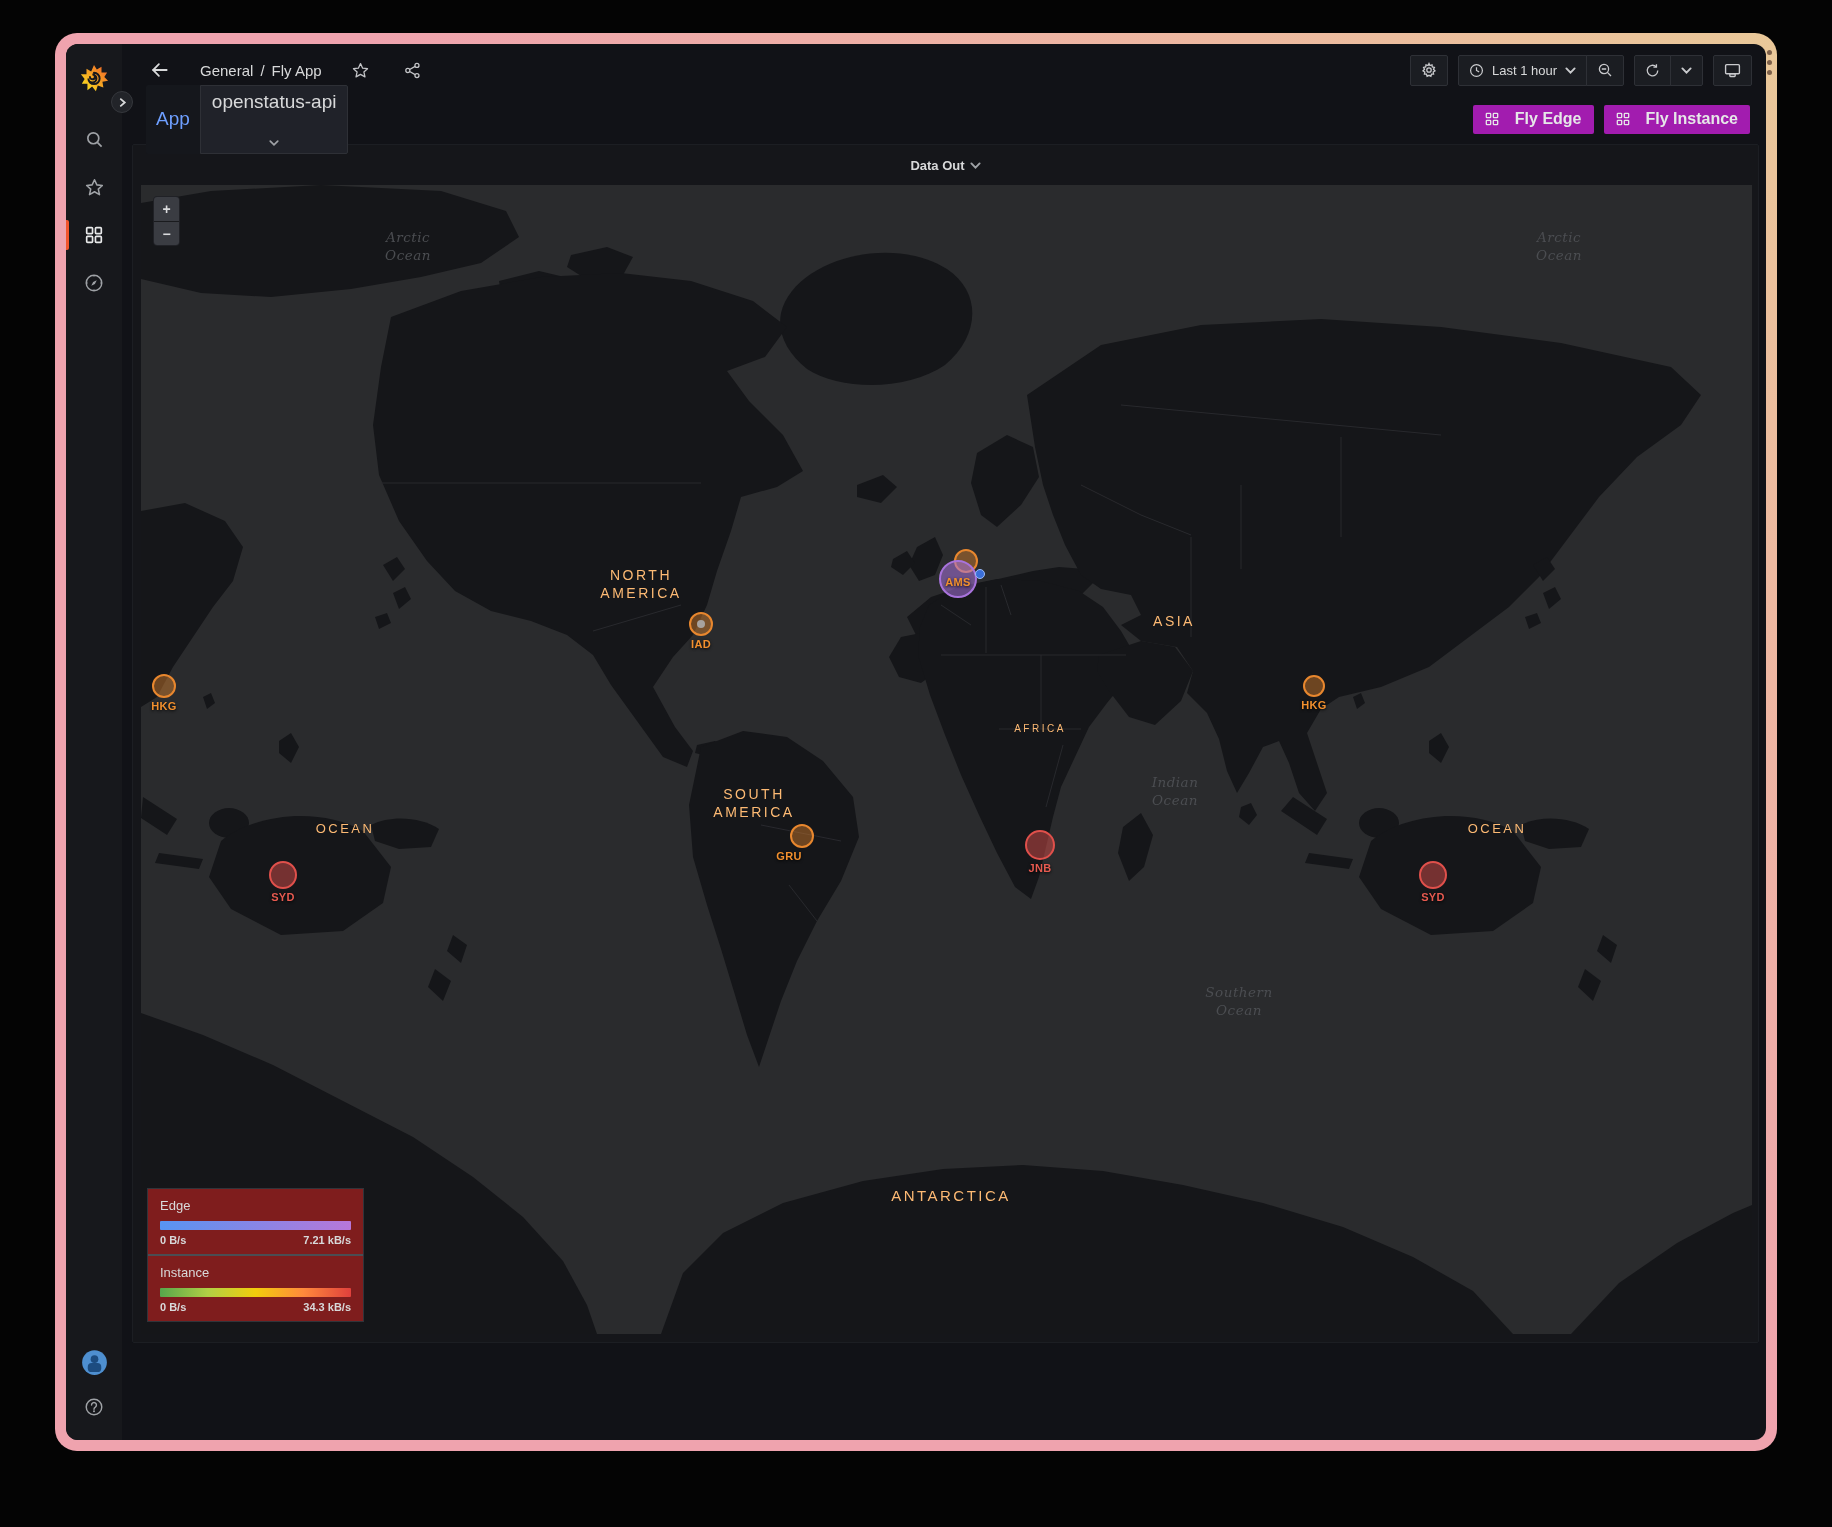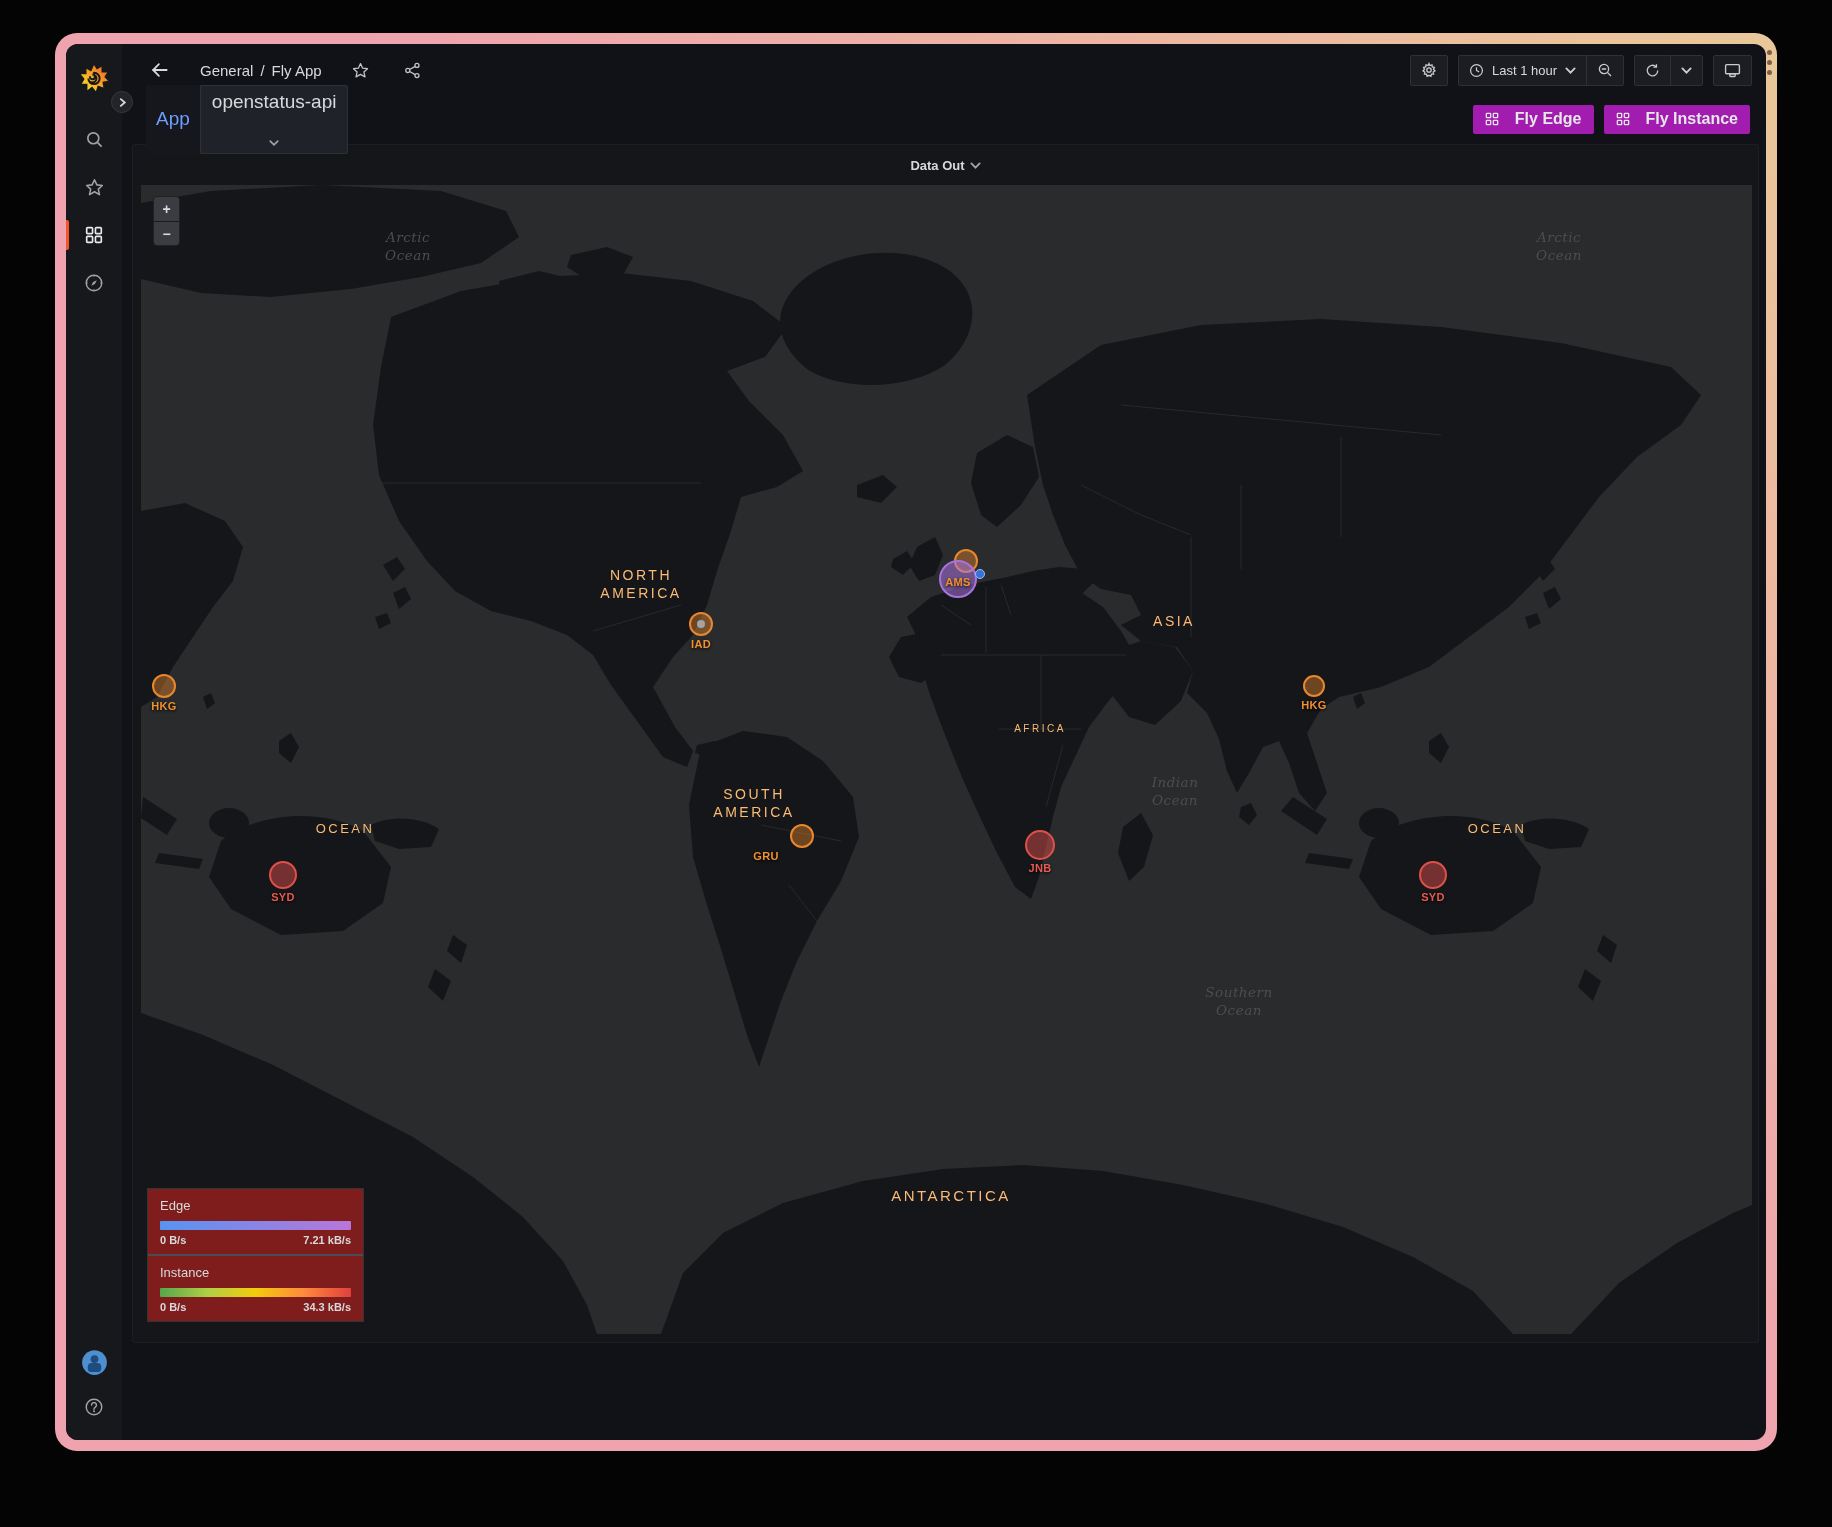--- a/index.html
+++ b/index.html
@@ -402,21 +402,21 @@
             <div class="marker" style="left: 834px; top: 384px; height: 10px; width: 10px; border-color: rgb(157, 188, 245); background: rgb(59, 111, 217); border-width: 1.5px;"></div>
             <div class="marker" style="left: 548px; top: 427px; height: 24px; width: 24px; border-color: rgb(232, 135, 46); background: rgba(232, 135, 46, 0.42);">
               <div class="center-dot"></div>
             </div>
             <div class="marker-label" style="left: 560px; top: 459px; color: rgb(242, 144, 46);">IAD</div>
             <div class="marker" style="left: 11px; top: 489px; height: 24px; width: 24px; border-color: rgb(232, 135, 46); background: rgba(232, 135, 46, 0.42);"></div>
             <div class="marker-label" style="left: 23px; top: 521px; color: rgb(242, 144, 46);">HKG</div>
             <div class="marker" style="left: 1162px; top: 490px; height: 22px; width: 22px; border-color: rgb(232, 135, 46); background: rgba(232, 135, 46, 0.42);"></div>
             <div class="marker-label" style="left: 1173px; top: 520px; color: rgb(242, 144, 46);">HKG</div>
             <div class="marker" style="left: 649px; top: 639px; height: 24px; width: 24px; border-color: rgb(232, 135, 46); background: rgba(232, 135, 46, 0.42);"></div>
-            <div class="marker-label" style="left: 625px; top: 671px; color: rgb(242, 144, 46);">GRU</div>
+            <div class="marker-label" style="left: 648px; top: 671px; color: rgb(242, 144, 46);">GRU</div>
             <div class="marker" style="left: 884px; top: 645px; height: 30px; width: 30px; border-color: rgb(224, 80, 75); background: rgba(224, 80, 75, 0.48);"></div>
             <div class="marker-label" style="left: 899px; top: 683px; color: rgb(230, 90, 80);">JNB</div>
             <div class="marker" style="left: 128px; top: 676px; height: 28px; width: 28px; border-color: rgb(224, 80, 75); background: rgba(224, 80, 75, 0.48);"></div>
             <div class="marker-label" style="left: 142px; top: 712px; color: rgb(230, 90, 80);">SYD</div>
             <div class="marker" style="left: 1278px; top: 676px; height: 28px; width: 28px; border-color: rgb(224, 80, 75); background: rgba(224, 80, 75, 0.48);"></div>
             <div class="marker-label" style="left: 1292px; top: 712px; color: rgb(230, 90, 80);">SYD</div>
           </div>
 
         <div class="zoomctl">
           <div class="zoombtn">+</div>

